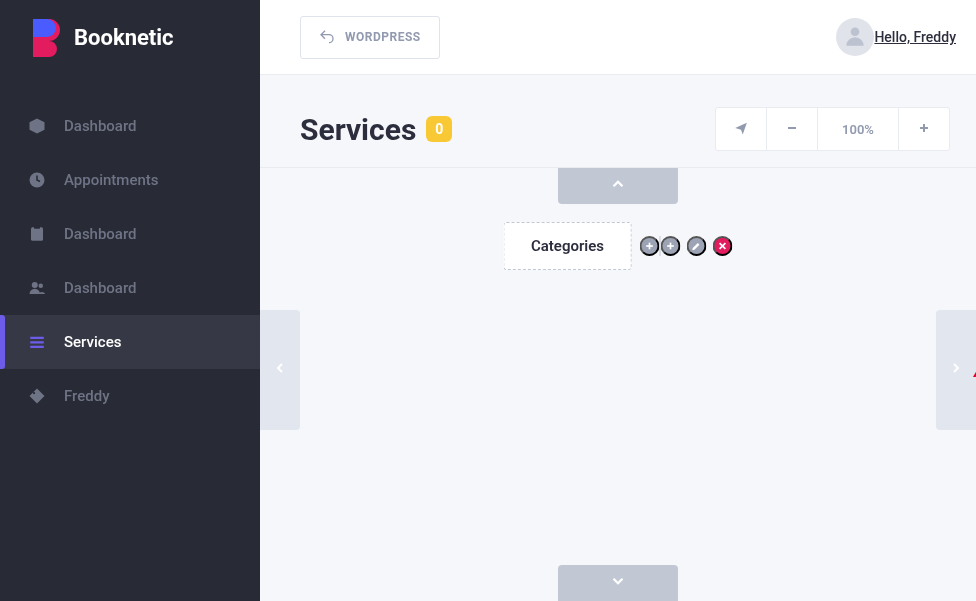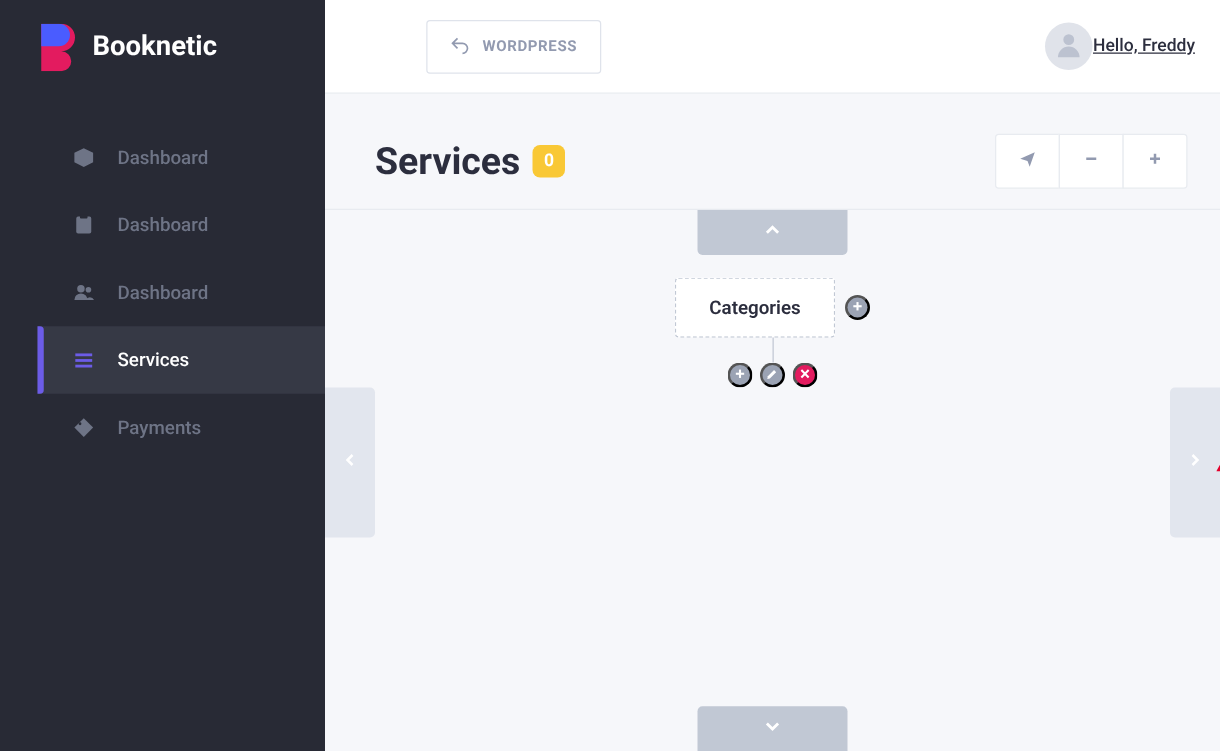--- a/index.html
+++ b/index.html
@@ -5,33 +5,33 @@
     * { margin: 0; padding: 0; box-sizing: border-box; font-family: -apple-system, BlinkMacSystemFont, "Segoe UI", Roboto, sans-serif; }
     body { background: #fff; color: #333; overflow: hidden; }
     .app { display: flex; height: 601px; width: 976px; }
 
     
     .sidebar { width: 260px; background: #282a35; display: flex; flex-direction: column; flex-shrink: 0; }
     .logo-area { height: 75px; display: flex; align-items: center; padding-left: 30px; gap: 14px; }
     .logo-mark { width: 30px; height: 38px; position: relative; }
     .logo-mark svg { width: 100%; height: 100%; }
     .logo-text { color: #fff; font-size: 22px; font-weight: 700; }
-    .nav { padding-top: 24px; padding-left: 30px; }
+    .nav { padding-top: 24px; }
     .nav-item { display: flex; align-items: center; gap: 18px; padding: 18px 28px; color: #6e7486; font-size: 15px; font-weight: 500; cursor: pointer; position: relative; }
     .nav-item.active { background: #363945; color: #fff; }
     .nav-item.active::before { content: ""; position: absolute; left: 0; top: 0; bottom: 0; width: 5px; background: #6c5ce7; border-radius: 0 3px 3px 0; }
     .nav-icon { width: 18px; height: 18px; display: flex; align-items: center; justify-content: center; flex-shrink: 0; }
     .nav-icon svg { fill: currentColor; }
 
     
     .main { flex: 1; display: flex; flex-direction: column; background: #f6f7fa; position: relative; }
 
     
     .topbar { height: 75px; background: #fff; display: flex; align-items: center; justify-content: space-between; padding: 0 20px 0 40px; border-bottom: 1px solid #e8ebf0; }
-    .wp-btn { display: flex; align-items: center; gap: 10px; border: 1px solid #dfe3eb; border-radius: 3px; padding: 11px 18px; color: #929ab0; font-size: 12px; font-weight: 700; letter-spacing: .5px; cursor: pointer; background: #fff; margin-left: 41px; }
+    .wp-btn { display: flex; align-items: center; gap: 10px; border: 1px solid #dfe3eb; border-radius: 3px; padding: 11px 18px; color: #929ab0; font-size: 12px; font-weight: 700; letter-spacing: .5px; cursor: pointer; background: #fff; }
     .wp-btn svg { fill: currentColor; }
     .user-area { display: flex; align-items: center; }
     .avatar { width: 38px; height: 38px; border-radius: 50%; background: #e0e3ea; display: flex; align-items: center; justify-content: center; }
     .avatar svg { fill: #bcc2d0; }
     .hello { font-size: 14px; color: #2c2e3e; text-decoration: underline; font-weight: 500; cursor: pointer; }
 
     
     .page-head { display: flex; align-items: center; justify-content: space-between; padding: 32px 26px 16px 40px; border-bottom: 1px solid #e8ebf0; }
     .page-title-wrap { display: flex; align-items: center; gap: 10px; }
     .page-title { font-size: 30px; font-weight: 700; color: #2c2e3e; }
@@ -44,21 +44,21 @@
 
     
     .canvas { flex: 1; position: relative; }
     .scroll-btn { position: absolute; left: 50%; transform: translateX(-50%); width: 120px; height: 36px; background: #c1c8d4; display: flex; align-items: center; justify-content: center; color: #fff; cursor: pointer; }
     .scroll-up { top: 0; border-radius: 0 0 4px 4px; }
     .scroll-down { bottom: 0; border-radius: 4px 4px 0 0; }
     .side-scroll { position: absolute; top: 142px; width: 40px; height: 120px; background: #e2e6ee; display: flex; align-items: center; justify-content: center; color: #fff; cursor: pointer; }
     .side-scroll.left { left: 0; border-radius: 0 4px 4px 0; }
     .side-scroll.right { right: 0; border-radius: 4px 0 0 4px; }
 
-    .tree { position: absolute; left: 50%; transform: translateX(-50%); top: 54px; display: flex; flex-direction: column; align-items: center; }
+    .tree { position: absolute; left: 50%; transform: translateX(-50%); top: 54px; display: flex; flex-direction: row; align-items: center; }
     .node-row { display: flex; align-items: center; gap: 8px; }
     .node-box { padding: 14px 20px; font-size: 15px; font-weight: 600; border-radius: 3px; white-space: nowrap; text-align: center; }
     .node-box.root { background: #fff; color: #2c2e3e; border: 1px dashed #c1c8d4; min-width: 128px; }
     .node-box.sel { background: #f3986b; color: #fff; outline: 2px solid #ec7d49; outline-offset: -1px; min-width: 136px; }
     .connector-v { width: 1px; height: 20px; background: #c1c8d4; }
     .node-ctrls { display: flex; gap: 6px; }
     .round-btn { width: 20px; height: 20px; border-radius: 50%; display: flex; align-items: center; justify-content: center; cursor: pointer; }
     .round-btn.add { background: #9ba3b4; color: #fff; }
     .round-btn.edit { background: #9ba3b4; color: #fff; }
     .round-btn.del { background: #e31b5f; color: #fff; }
@@ -87,20 +87,29 @@
         <span class="nav-icon">
             <svg viewBox="0 0 24 24" width="18" height="18">
               <path d="M12 2 L22 7 L12 12 L2 7 Z M2 7 v10 l10 5 v-10 Z M22 7 v10 l-10 5 v-10 Z"></path>
             </svg>
           </span>
         <span>Dashboard</span>
       </div>
       <div class="nav-item">
         <span class="nav-icon">
             <svg viewBox="0 0 24 24" width="18" height="18">
+              <circle cx="12" cy="12" r="10"></circle>
+              <path d="M12 6 v6 l4 2" fill="none" stroke="#282a35" stroke-width="2"></path>
+            </svg>
+          </span>
+        <span>Appointments</span>
+      </div>
+      <div class="nav-item">
+        <span class="nav-icon">
+            <svg viewBox="0 0 24 24" width="18" height="18">
               <rect x="4" y="3" width="16" height="18" rx="2"></rect>
               <rect x="8" y="1" width="8" height="4" rx="1" fill="#282a35"></rect>
             </svg>
           </span>
         <span>Dashboard</span>
       </div>
       <div class="nav-item">
         <span class="nav-icon">
             <svg viewBox="0 0 24 24" width="18" height="18">
               <circle cx="9" cy="8" r="4"></circle>
@@ -121,21 +130,21 @@
           </span>
         <span>Services</span>
       </div>
       <div class="nav-item">
         <span class="nav-icon">
             <svg viewBox="0 0 24 24" width="18" height="18">
               <path d="M12 2 l10 10 -10 10 -10-10 Z"></path>
               <circle cx="8" cy="8" r="1.5" fill="#282a35"></circle>
             </svg>
           </span>
-        <span>Payments</span>
+        <span>Freddy</span>
       </div>
     </nav>
   </aside>
 
   <main class="main">
     <div class="topbar">
       <button class="wp-btn">
         <span><svg viewBox="0 0 24 24" width="16" height="16">
               <path d="M9 4 l-6 6 6 6 M3 10 h12 a6 6 0 0 1 0 12" fill="none" stroke="currentColor" stroke-width="2"></path>
             </svg></span>
@@ -161,20 +170,21 @@
         <button class="zoom-btn">
           <span><svg viewBox="0 0 24 24" width="14" height="14">
                 <path d="M2 12 l20-9 -7 20 -3-8 Z" fill="currentColor"></path>
               </svg></span>
         </button>
         <button class="zoom-btn">
           <span><svg viewBox="0 0 24 24" width="12" height="12">
                 <rect x="4" y="10" width="16" height="4" fill="currentColor"></rect>
               </svg></span>
         </button>
+        <div class="zoom-pct">100%</div>
         <button class="zoom-btn">
           <span><svg viewBox="0 0 24 24" width="12" height="12">
                 <rect x="10" y="4" width="4" height="16" fill="currentColor"></rect>
                 <rect x="4" y="10" width="16" height="4" fill="currentColor"></rect>
               </svg></span>
         </button>
       </div>
     </div>
 
     <div class="canvas">

